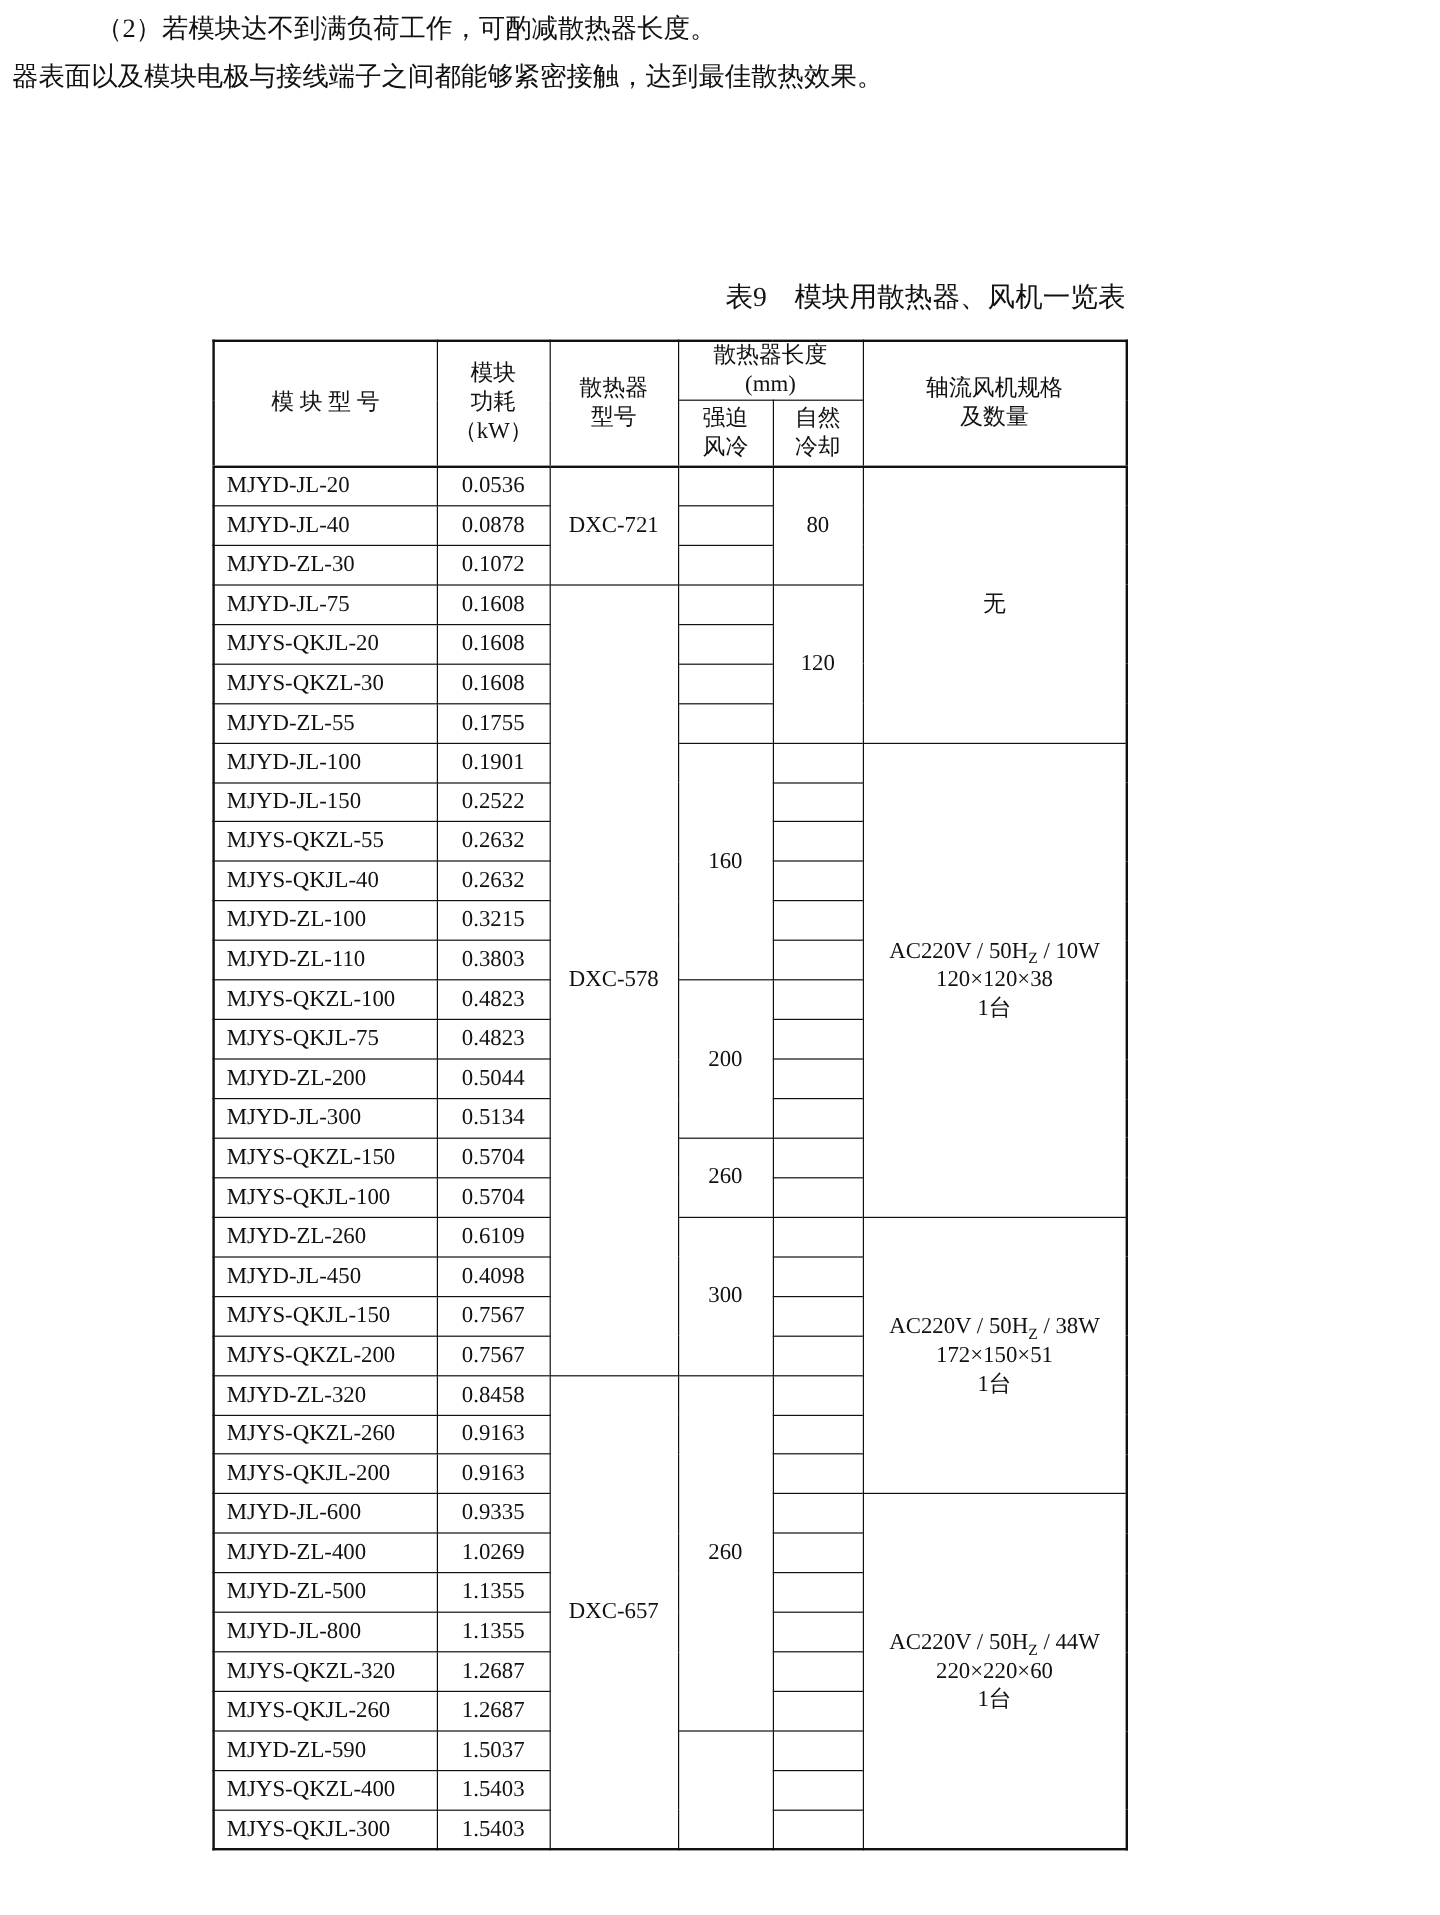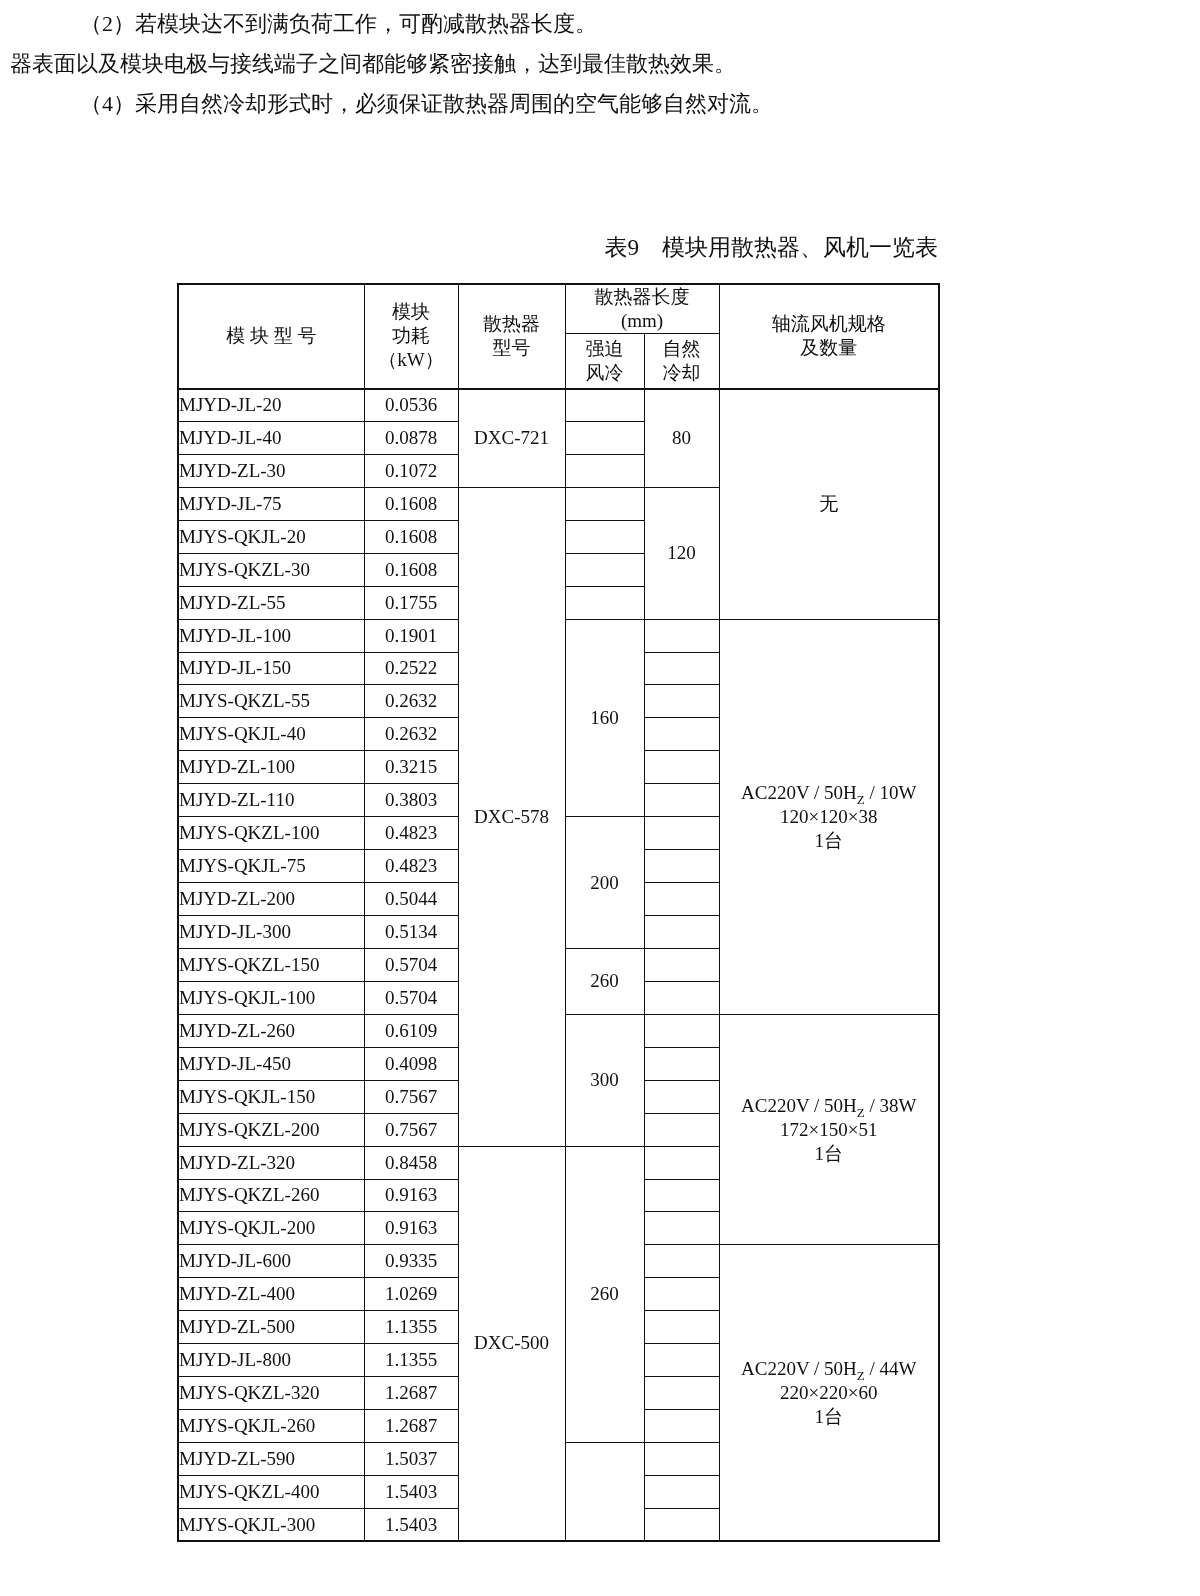--- a/index.html
+++ b/index.html
@@ -52,32 +52,31 @@
     vertical-align: middle;
     padding: 0;
     font-size: 19px;
     line-height: 24px;
     overflow: hidden;
   }
   .module-table thead tr.h1 { height: 47px; }
   .module-table thead tr.h2 { height: 55px; }
   .module-table tbody tr { height: 32.94px; }
   .module-table tbody tr:first-child td { border-top: 2px solid #111111; }
-  .module-table td.model { text-align: left; padding-left: 0; }
+  .module-table td.model { text-align: left; padding-left: 10px; }
   .module-table sub { font-size: 13px; line-height: 0; }
 </style>
 </head>
 <body>
 
 <div class="page">
 
   <div class="paragraphs">
       <div class="para-line indent">（2）若模块达不到满负荷工作，可酌减散热器长度。</div>
       <div class="para-line">器表面以及模块电极与接线端子之间都能够紧密接触，达到最佳散热效果。</div>
-      <div class="para-line indent">（4）采用自然冷却形式时，必须保证散热器周围的空气能够自然对流。</div>
     </div>
 
   <div class="table-title">表9　模块用散热器、风机一览表</div>
 
   <table class="module-table">
     <colgroup>
       <col style="width:186px">
       <col style="width:94px">
       <col style="width:107px">
       <col style="width:79px">
@@ -220,21 +219,21 @@
           <td></td>
         </tr>
         <tr>
           <td class="model">MJYS-QKZL-200</td>
           <td>0.7567</td>
           <td></td>
         </tr>
         <tr>
           <td class="model">MJYD-ZL-320</td>
           <td>0.8458</td>
-          <td rowspan="12">DXC-500</td>
+          <td rowspan="12">DXC-657</td>
           <td rowspan="9">260</td>
           <td></td>
         </tr>
         <tr>
           <td class="model">MJYS-QKZL-260</td>
           <td>0.9163</td>
           <td></td>
         </tr>
         <tr>
           <td class="model">MJYS-QKJL-200</td>

